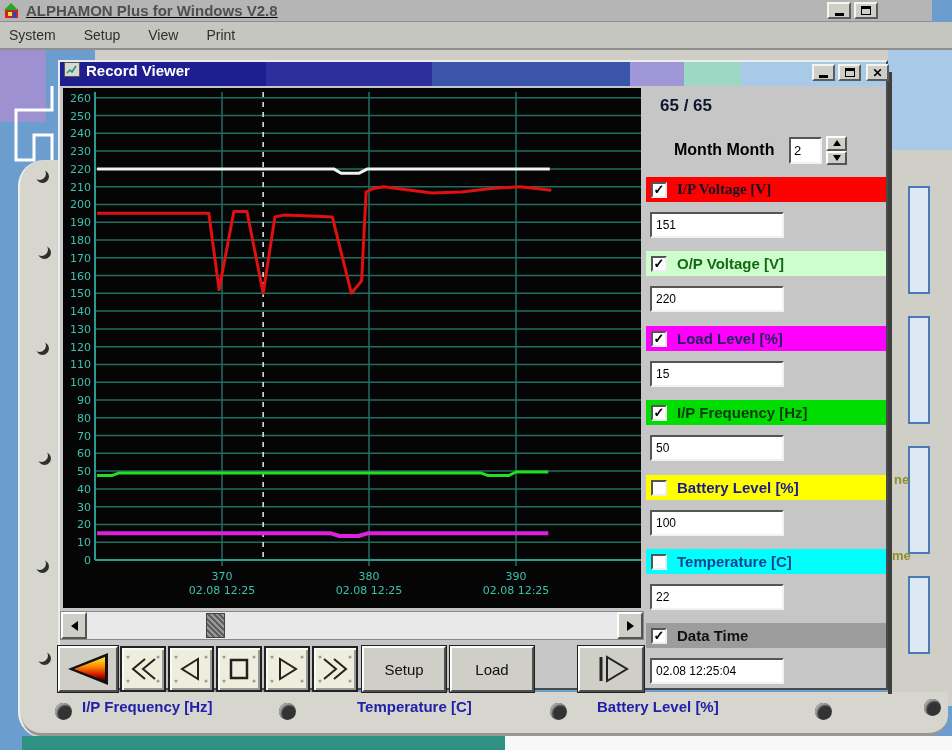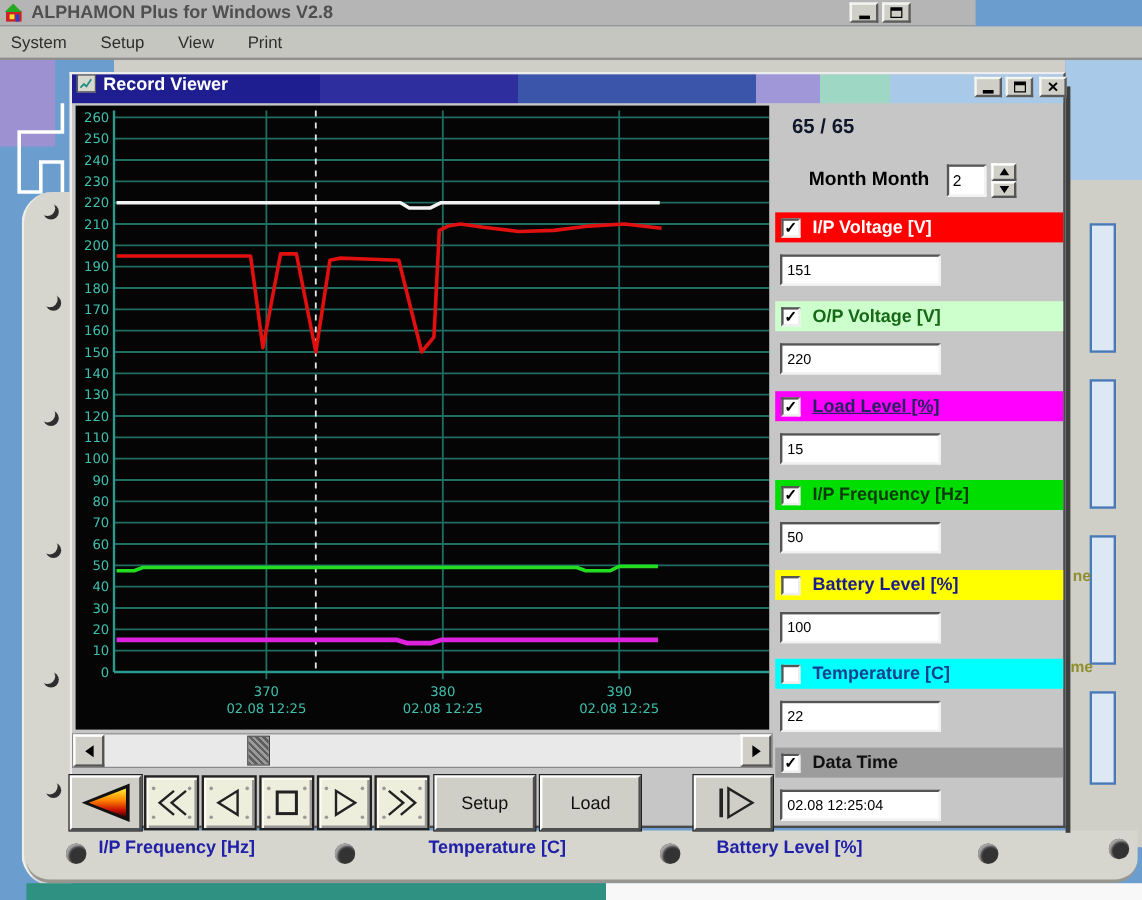--- a/index.html
+++ b/index.html
@@ -1,21 +1,21 @@
 <!DOCTYPE html>
 <html><head>
 <meta charset="utf-8">
 <style>
   * { box-sizing: border-box; margin: 0; padding: 0; }
   html,body { width:952px; height:750px; overflow:hidden; }
   body { position:relative; font-family:"Liberation Sans", sans-serif; background:#6b9ecf; }
   .abs { position:absolute; }
 
   
-  #main-titlebar { left:0; top:0; width:813px; height:22px; background:#b5b5b5; display:flex; align-items:center; border-bottom:1px solid #8f8f8f; }
+  #main-titlebar { left:0; top:0; width:932px; height:22px; background:#b5b5b5; display:flex; align-items:center; border-bottom:1px solid #8f8f8f;text-decoration:underline; }
   #main-title { font-weight:bold; font-size:15px; color:#4f4f4f; margin-left:6px; }
   .winbtn { width:24px; height:17px; background:#cfcfc8; border-top:2px solid #f4f4f0; border-left:2px solid #f4f4f0; border-right:2px solid #5c5c5c; border-bottom:2px solid #5c5c5c; display:flex; align-items:center; justify-content:center; }
   .glyph-min { width:9px; height:3px; background:#000; margin-top:8px; }
   .glyph-max { width:10px; height:9px; border:1px solid #000; border-top-width:3px; }
   .glyph-close { font-size:12px; font-weight:bold; color:#000; line-height:10px; }
   #menubar { left:0; top:22px; width:952px; height:28px; background:#c6c6c1; display:flex; align-items:center; border-bottom:2px solid #8f8f8f; }
   .menu-item { font-size:14px; color:#2e2e2e; margin-left:28px; }
   .menu-item:first-child { margin-left:9px; }
 
   
@@ -327,31 +327,31 @@
   <div class="spin-btn">
       <span class="tri-up"></span>
     </div>
   <div class="spin-btn">
       <span class="tri-down"></span>
     </div>
 </div>
 <div id="series-panel">
     <div class="sbar abs" style="top: 177px; background: rgb(255, 0, 0);">
       <div class="cb">✓</div>
-      <span class="slabel" style="color: #ffffff;">I/P Voltage [V]</span>
+      <span class="slabel" style="color: #0f172a; font-family: Liberation Serif, serif;">I/P Voltage [V]</span>
     </div>
     <input class="sval abs sunken" value="151" style="top: 212px;">
     <div class="sbar abs" style="top: 251px; background: rgb(204, 255, 204);">
       <div class="cb">✓</div>
       <span class="slabel" style="color: rgb(21, 104, 21);">O/P Voltage [V]</span>
     </div>
     <input class="sval abs sunken" value="220" style="top: 286px;">
     <div class="sbar abs" style="top: 326px; background: rgb(255, 0, 255);">
       <div class="cb">✓</div>
-      <span class="slabel" style="color: rgb(35, 35, 95); text-decoration: underline;">Load Level [%]</span>
+      <span class="slabel" style="color: rgb(35, 35, 95);">Load Level [%]</span>
     </div>
     <input class="sval abs sunken" value="15" style="top: 361px;">
     <div class="sbar abs" style="top: 400px; background: rgb(0, 221, 0);">
       <div class="cb">✓</div>
       <span class="slabel" style="color: rgb(10, 58, 10);">I/P Frequency [Hz]</span>
     </div>
     <input class="sval abs sunken" value="50" style="top: 435px;">
     <div class="sbar abs" style="top: 475px; background: rgb(255, 255, 0);">
       <div class="cb"></div>
       <span class="slabel" style="color: rgb(27, 27, 143);">Battery Level [%]</span>

